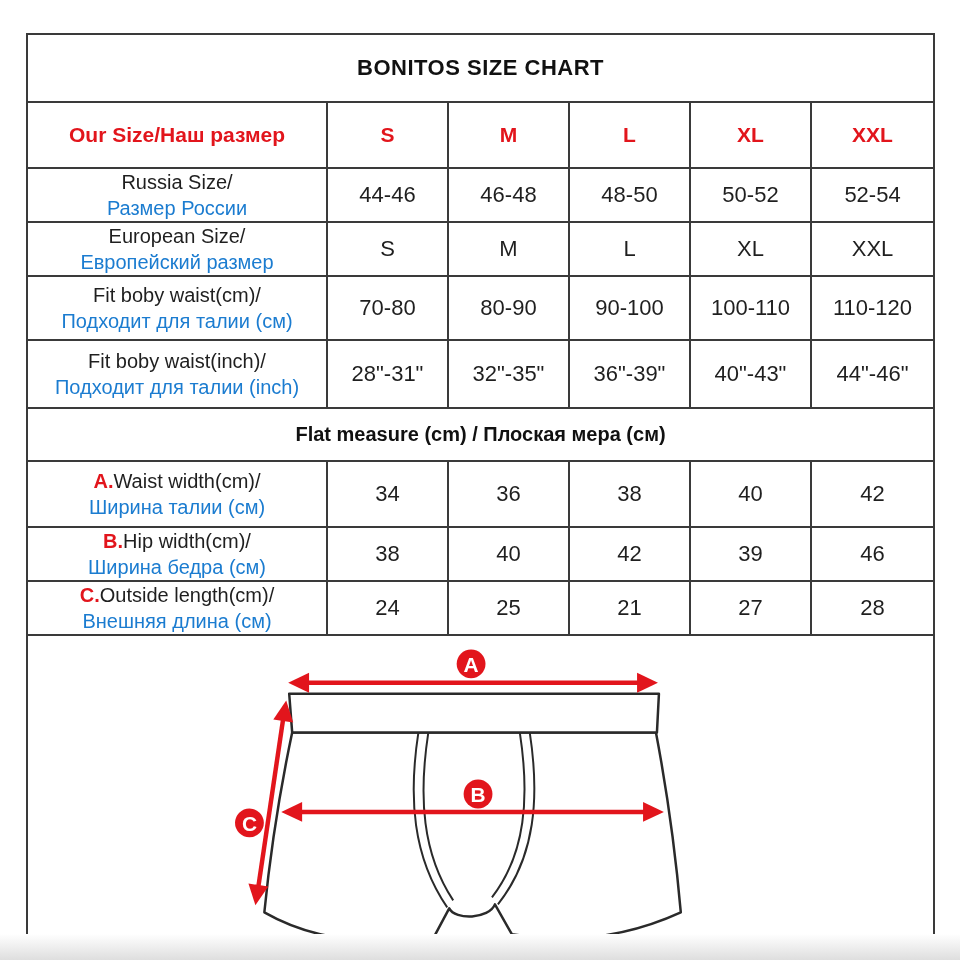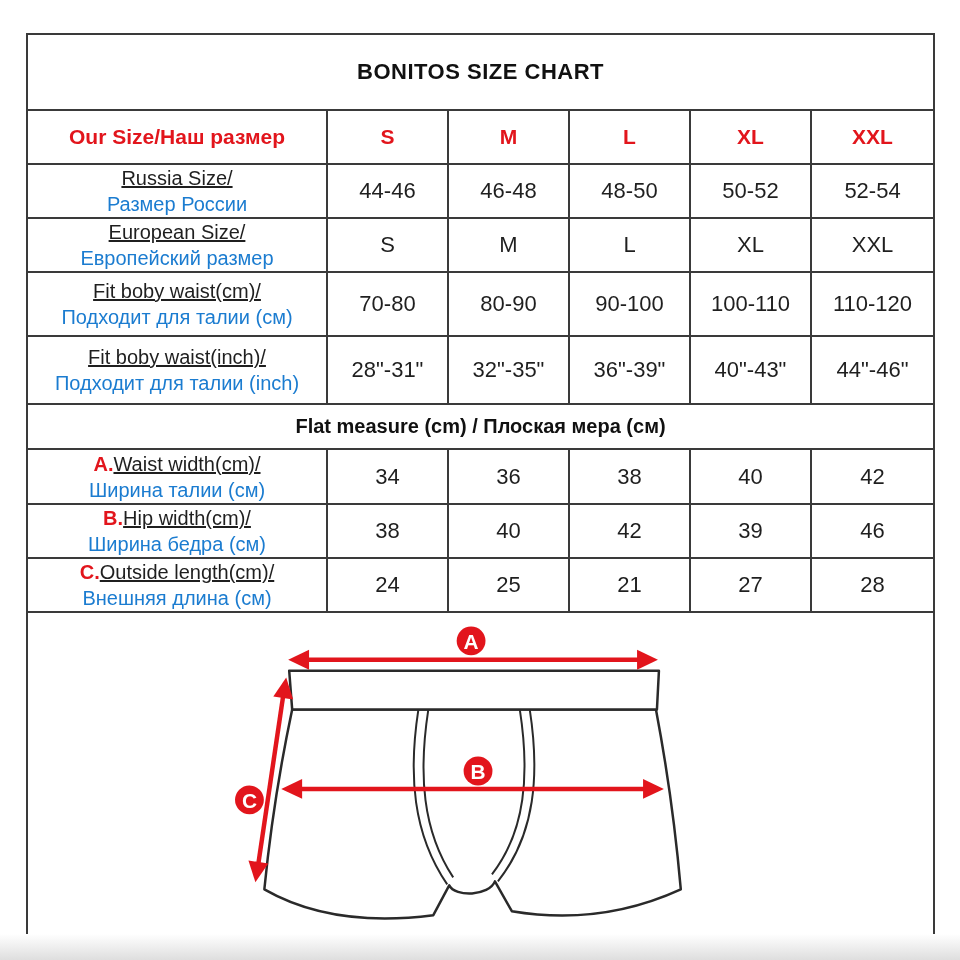--- a/index.html
+++ b/index.html
@@ -21,21 +21,21 @@
   }
   table.chart td{
     border:2px solid #3a3a3a;
     text-align:center;vertical-align:middle;
     padding:0;overflow:hidden;
   }
   td.title-cell{font-size:22px;font-weight:bold;letter-spacing:.5px;color:#111;}
   td.head-cell{font-size:21px;font-weight:bold;color:#e2151c;}
   td.section-cell{font-size:20px;font-weight:bold;color:#111;}
   td.label-cell{font-size:20px;line-height:26px;}
-  td.label-cell .en{color:#1f1f1f;text-decoration:underline;}
+  td.label-cell .en{color:#1f1f1f;}
   td.label-cell .ru{color:#1b7cd0;}
   td.label-cell .pre{color:#e2151c;font-weight:bold;}
   td.value-cell{font-size:22px;color:#1f1f1f;border-radius:9px;}
   td.diagram-cell{position:relative;}
   td.diagram-cell svg{position:absolute;left:0;top:0;width:100%;height:100%;display:block;}
   .badge-letter{fill:#ffffff;font-family:"Liberation Sans",sans-serif;font-size:21px;font-weight:bold;text-anchor:middle;}
 </style>
 </head>
 <body>
 
@@ -43,25 +43,25 @@
   <colgroup>
     <col style="width:300px">
     <col style="width:121px">
       <col style="width:121px">
       <col style="width:121px">
     <col style="width:121px">
       <col style="width:123px">
   </colgroup>
 
   <tbody>
-      <tr style="height:76px">
+      <tr style="height:68px">
     <td colspan="6" class="title-cell">BONITOS SIZE CHART</td>
   </tr>
 
-  <tr style="height:54px">
+  <tr style="height:66px">
     <td class="head-cell">Our Size/Наш размер</td>
     <td class="head-cell">S</td>
     <td class="head-cell">M</td>
     <td class="head-cell">L</td>
     <td class="head-cell">XL</td>
     <td class="head-cell">XXL</td>
   </tr>
 
   <tr style="height:54px">
     <td class="label-cell">
@@ -104,25 +104,25 @@
       <span class="en">Fit boby waist(inch)/</span><br>
       <span class="ru">Подходит для талии (inch)</span>
     </td>
     <td class="value-cell">28"-31"</td>
     <td class="value-cell">32"-35"</td>
     <td class="value-cell">36"-39"</td>
     <td class="value-cell">40"-43"</td>
     <td class="value-cell">44"-46"</td>
   </tr>
 
-  <tr style="height:45px">
+  <tr style="height:53px">
     <td colspan="6" class="section-cell">Flat measure (cm) / Плоская мера (см)</td>
   </tr>
 
-  <tr style="height:55px">
+  <tr style="height:66px">
     <td class="label-cell">
       <span><span class="pre">A.</span><span class="en">Waist width(cm)/</span></span><br>
       <span class="ru">Ширина талии (см)</span>
     </td>
     <td class="value-cell">34</td>
     <td class="value-cell">36</td>
     <td class="value-cell">38</td>
     <td class="value-cell">40</td>
     <td class="value-cell">42</td>
   </tr>

